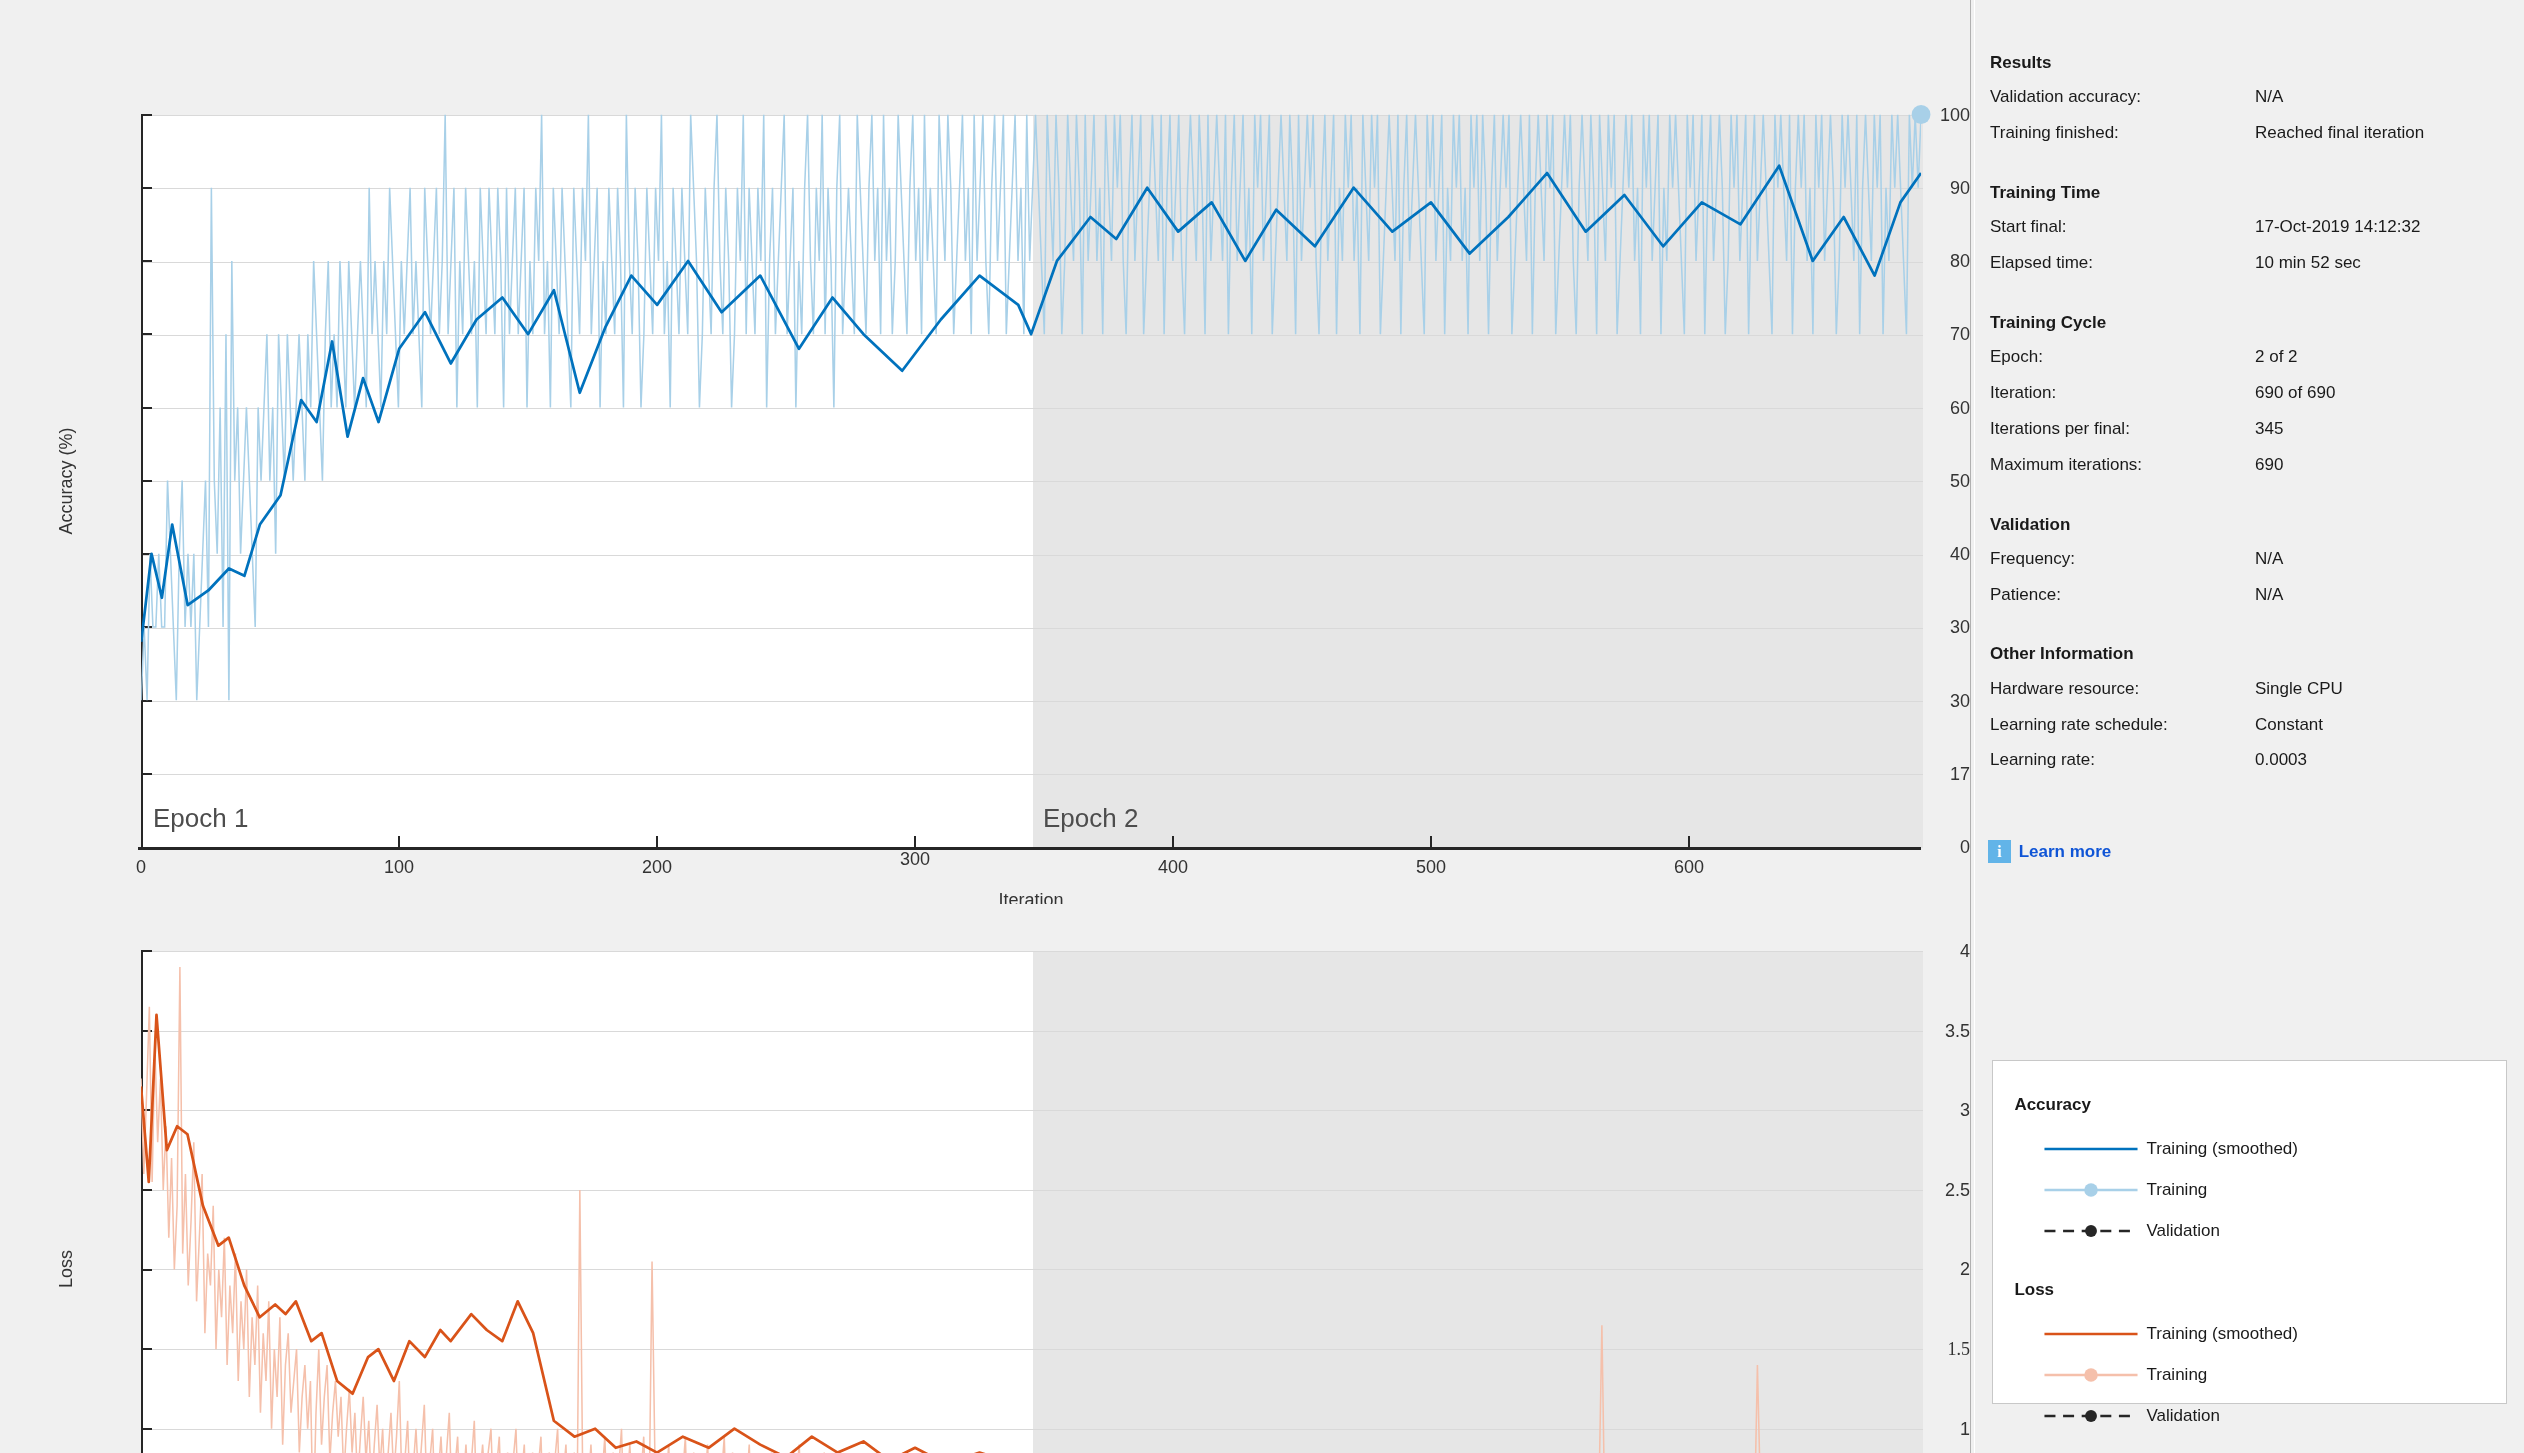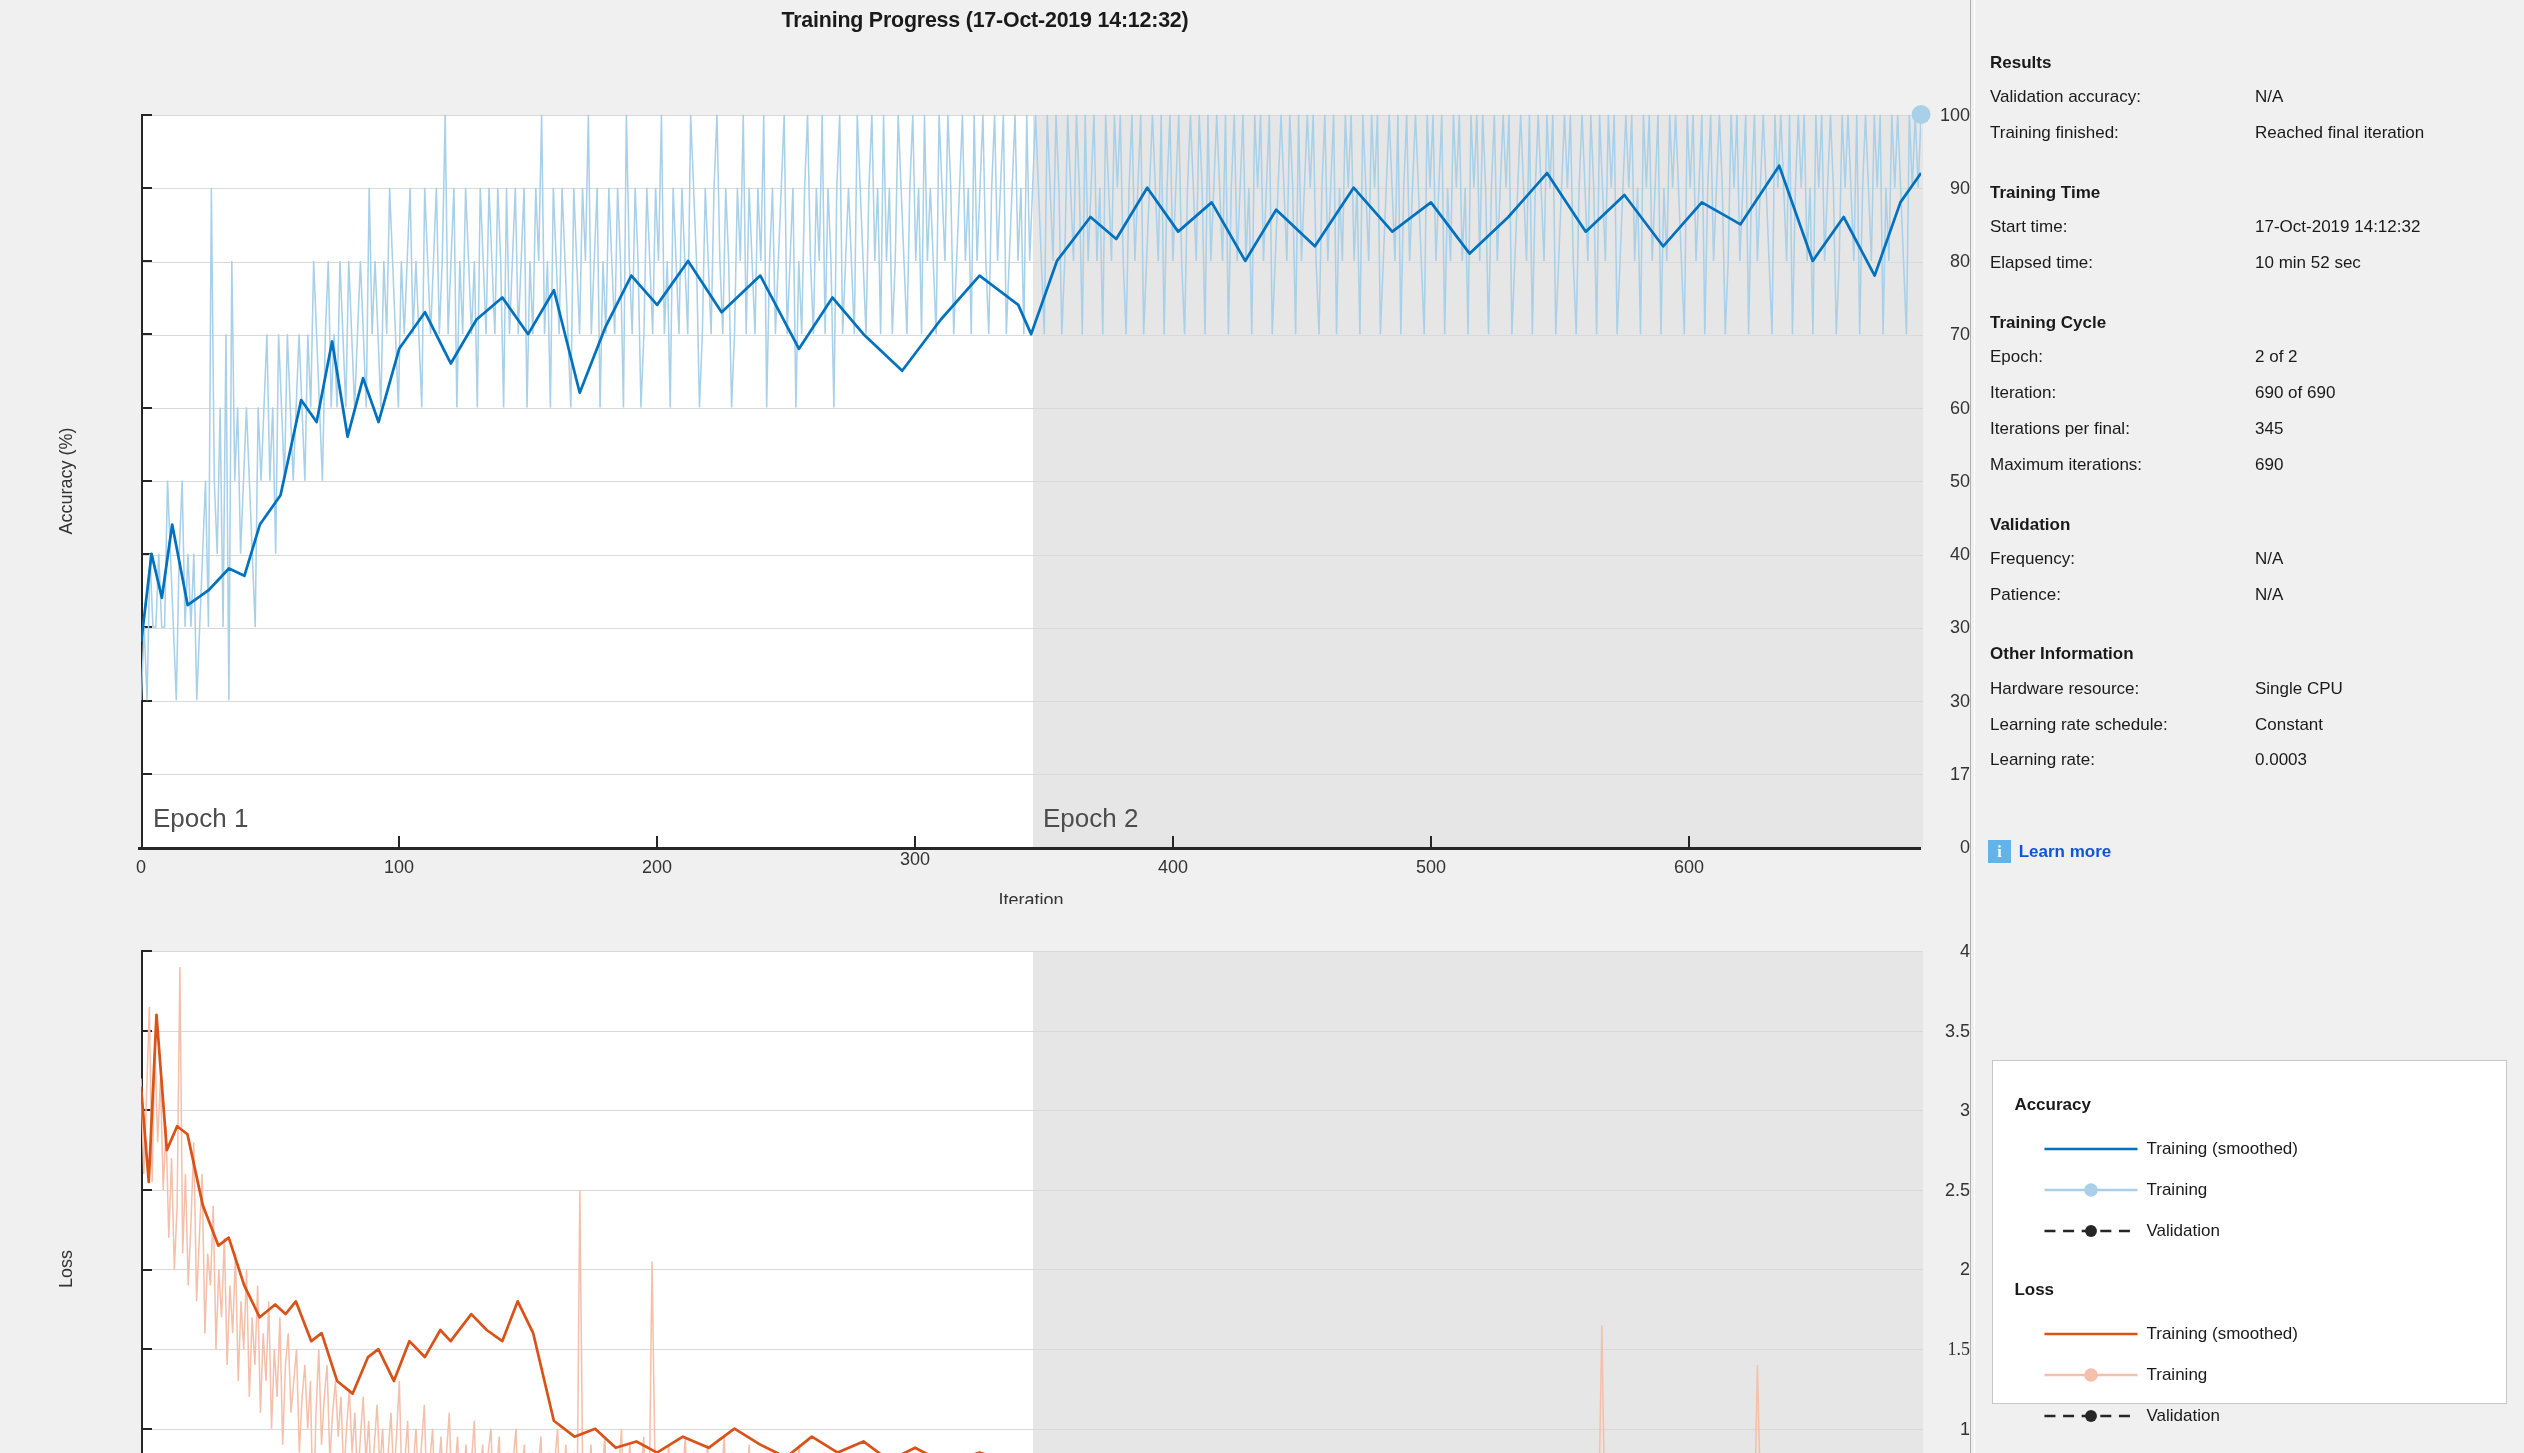--- a/index.html
+++ b/index.html
@@ -192,23 +192,20 @@
   }
   .legend-text {
     font-size: 17px; color: #1a1a1a; white-space: nowrap;
   }
 </style>
 </head>
 <body>
 
 <div id="root">
 
-  <div class="title-bar">
-    <span class="title-text">Training Progress (17-Oct-2019 14:12:32)</span>
-  </div>
 
   <div class="plot-panel" id="accuracy-panel">
       <div class="axes" style="left: 141px; top: 74px; width: 1780px; height: 733px;">
         <div class="epoch2-shade" style="left: 890px; width: 890px;"></div>
         <div class="gridline" style="top: 659px;"></div>
         <div class="gridline" style="top: 586px;"></div>
         <div class="gridline" style="top: 513px;"></div>
         <div class="gridline" style="top: 440px;"></div>
         <div class="gridline" style="top: 366px;"></div>
         <div class="gridline" style="top: 293px;"></div>
@@ -317,21 +314,21 @@
         <div class="info-row" style="top: 87px;">
           <span class="info-label">Validation accuracy:</span>
           <span class="info-value">N/A</span>
         </div>
         <div class="info-row" style="top: 123px;">
           <span class="info-label">Training finished:</span>
           <span class="info-value">Reached final iteration</span>
         </div>
         <div class="info-section-head" style="top: 183px;">Training Time</div>
         <div class="info-row" style="top: 217px;">
-          <span class="info-label">Start time:</span>
+          <span class="info-label">Start final:</span>
           <span class="info-value">17-Oct-2019 14:12:32</span>
         </div>
         <div class="info-row" style="top: 253px;">
           <span class="info-label">Elapsed time:</span>
           <span class="info-value">10 min 52 sec</span>
         </div>
         <div class="info-section-head" style="top: 313px;">Training Cycle</div>
         <div class="info-row" style="top: 347px;">
           <span class="info-label">Epoch:</span>
           <span class="info-value">2 of 2</span>

